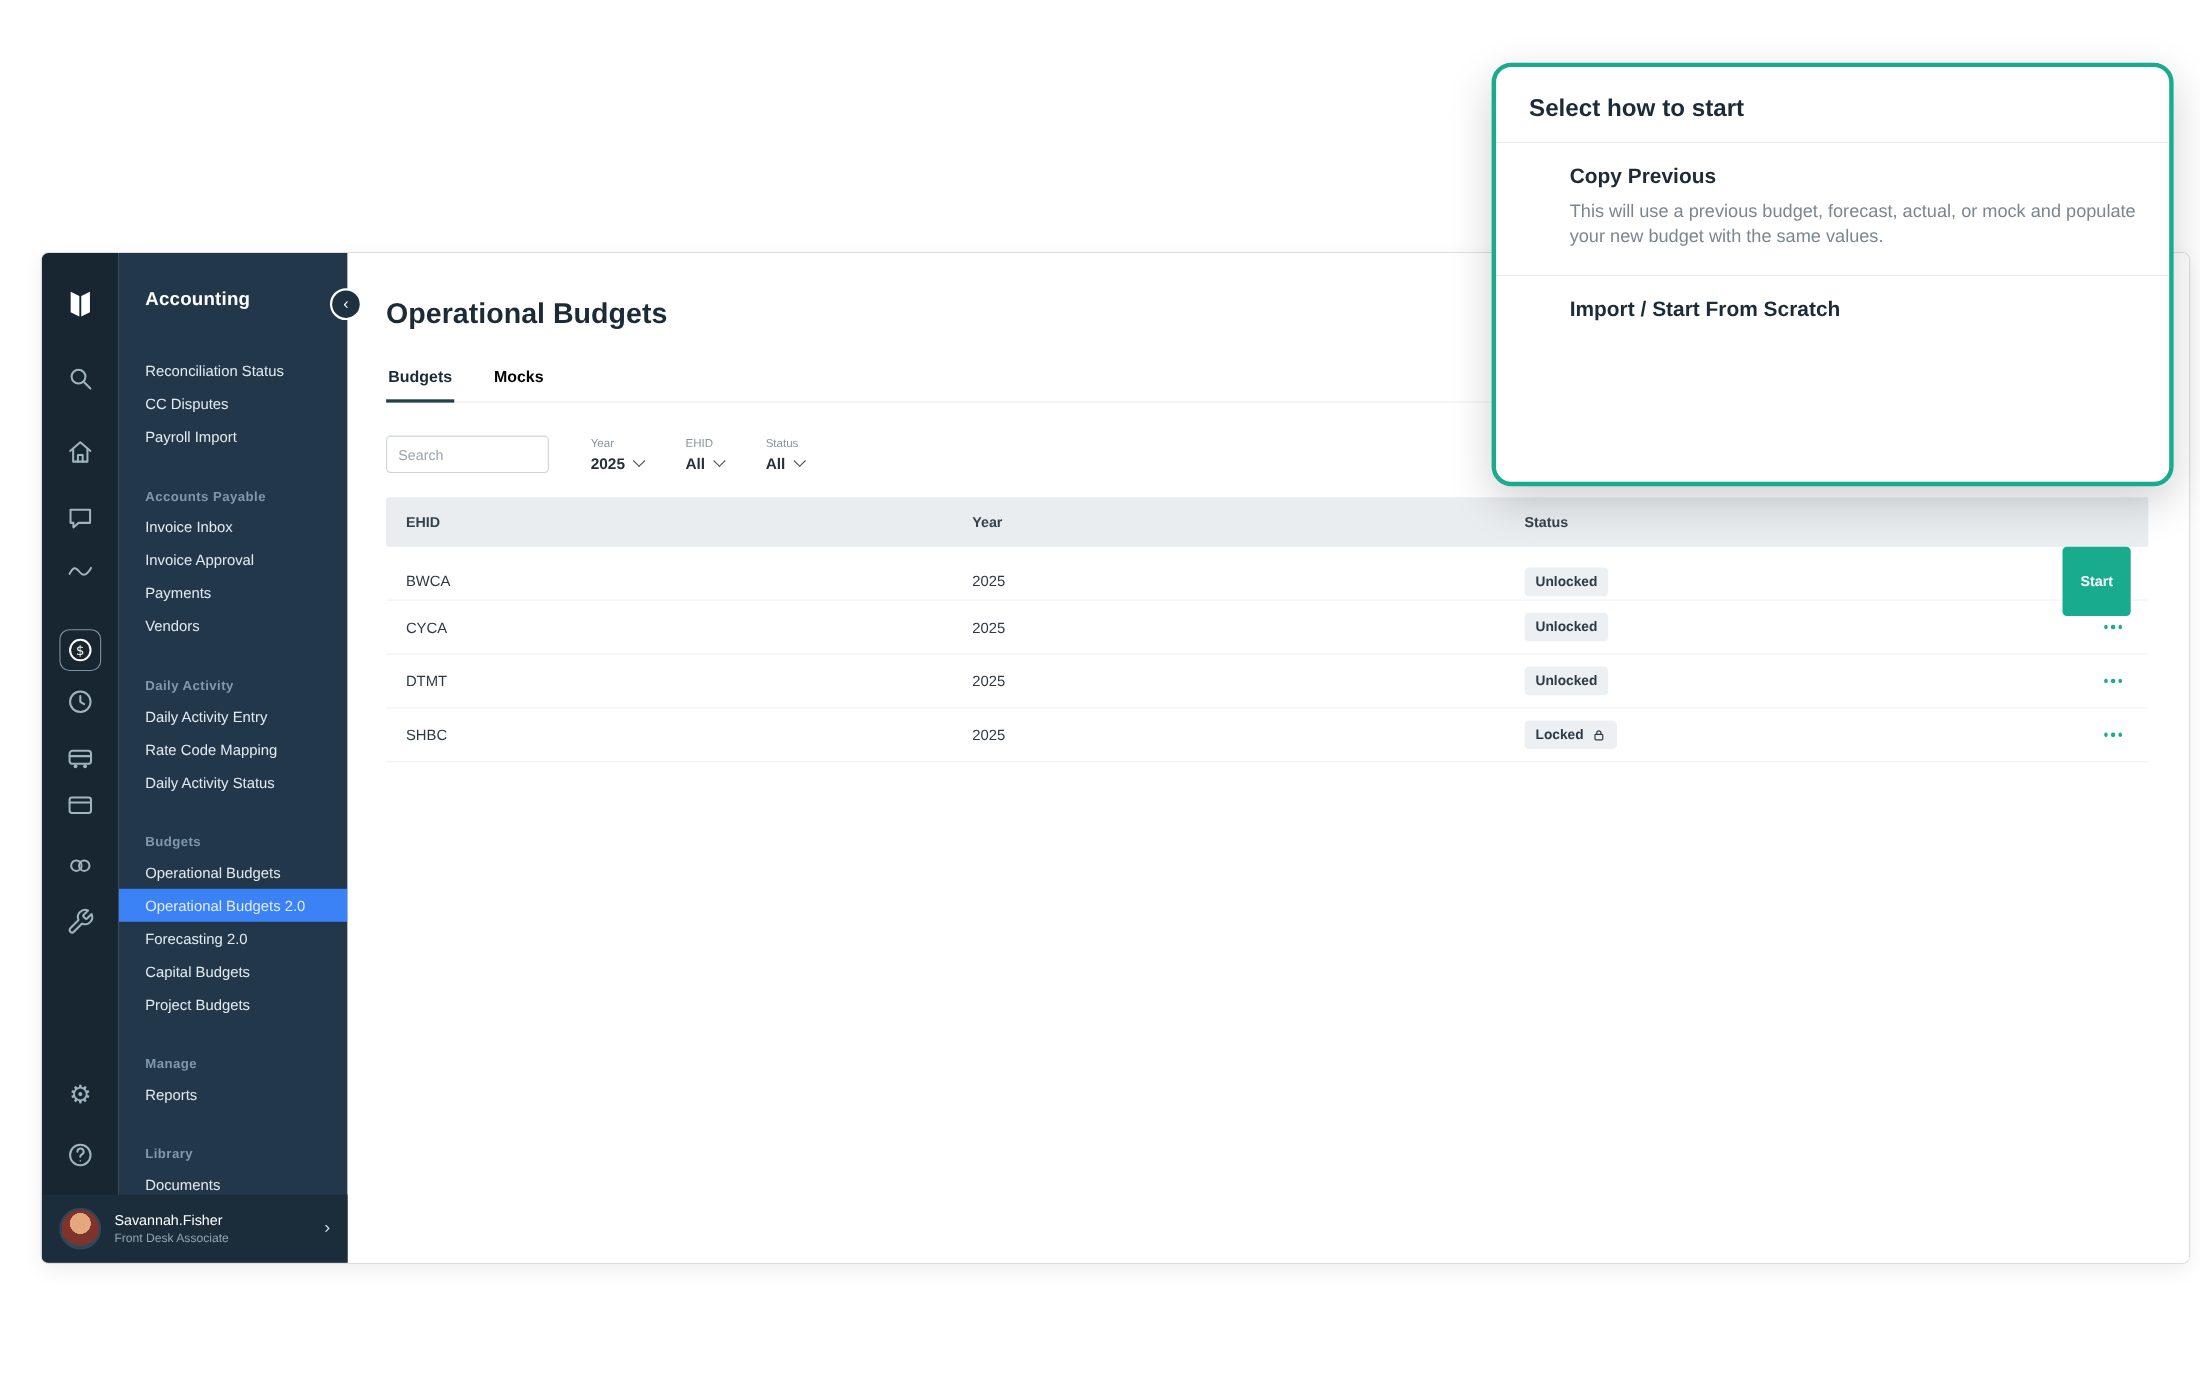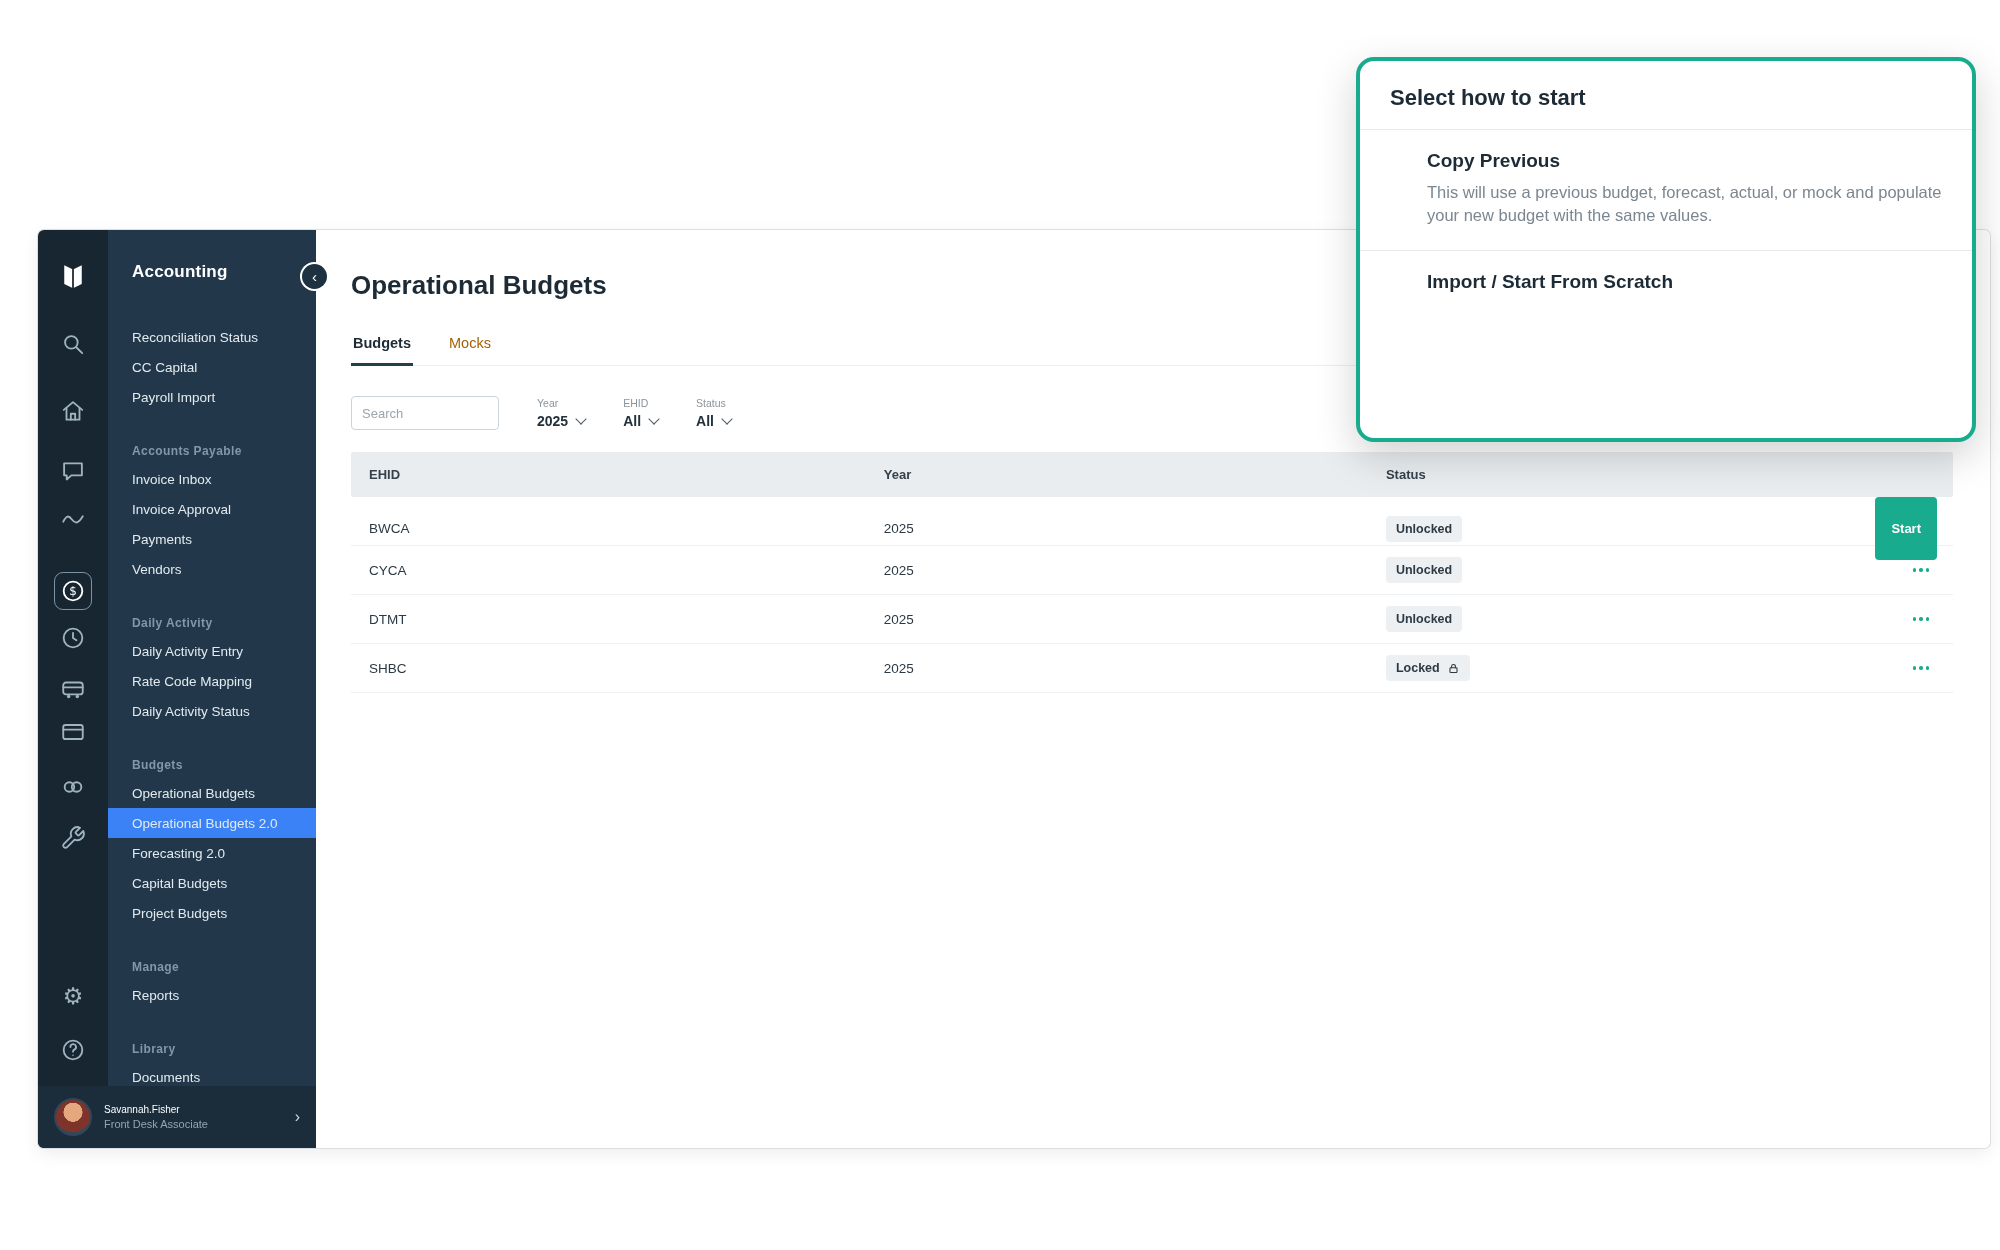--- a/index.html
+++ b/index.html
@@ -33,28 +33,28 @@
     background:#1d3140;color:#fff;display:flex;align-items:center;justify-content:center;
     font-size:15px;box-shadow:0 0 0 2px #ffffff;z-index:6;cursor:pointer;
   }
   .user-footer{
     position:absolute;left:0;bottom:0;width:278px;height:62px;background:#1b2c3a;
     display:flex;align-items:center;padding:0 16px 0 16px;box-sizing:border-box;z-index:5;cursor:pointer;
   }
   .avatar{width:38px;height:38px;border-radius:50%;flex:none;border:2px solid #31465a;box-sizing:border-box;
     background:radial-gradient(circle at 50% 36%,#e3a87e 0 34%,#7e342a 35% 70%,#3a4754 71%);}
   .user-meta{margin-left:12px;flex:1;min-width:0;}
-  .user-name{font-size:10px;color:#ffffff;}
+  .user-name{font-size:13px;color:#ffffff;}
   .user-role{font-size:11px;color:#93a5b2;margin-top:3px;}
   .user-chevron{color:#cfd9e0;font-size:16px;}
   
   .main{flex:1;position:relative;padding:40px 37px 0 35px;box-sizing:border-box;background:#fff;}
   .page-title{font-size:26px;font-weight:700;color:#1d2b36;margin:0;}
   .tab-bar{display:flex;gap:34px;margin-top:26px;border-bottom:1px solid #eceff1;}
-  .tab{font-size:14.5px;padding:8px 2px 12px;color:#a16207;font-weight:400;cursor:pointer;}
+  .tab{font-size:14.5px;padding:8px 2px 12px;color:#000000;font-weight:700;cursor:pointer;}
   .tab.active{color:#1d2b36;font-weight:700;border-bottom:3px solid #23404f;margin-bottom:-1px;}
   .filters{display:flex;align-items:center;margin-top:30px;gap:38px;}
   .search-box input{
     width:148px;height:34px;border:1px solid #ccd4d9;border-radius:4px;padding:15px 10px;
     font-size:13px;color:#6d28d9;outline:none;box-sizing:border-box;font-family:"Liberation Sans",sans-serif;
   }
   .search-box input::placeholder{color:#9aa5ad;}
   .filter-select{display:flex;flex-direction:column;gap:4px;cursor:pointer;}
   .filter-label{font-size:10.5px;color:#8a949c;}
   .filter-value{font-size:14px;color:#22313c;font-weight:700;display:flex;align-items:center;gap:9px;}
@@ -162,21 +162,21 @@
           <path d="M9.6 9.2a2.6 2.6 0 1 1 3.6 2.4c-.8.34-1.2.86-1.2 1.9"></path>
           <circle cx="12" cy="16.8" r="0.7" fill="#9fb3c0" stroke="none"></circle>
         </svg>
     </span>
   </div>
 
   <div class="sidebar">
     <div class="sidebar-title">Accounting</div>
     <div class="nav">
       <div class="nav-item">Reconciliation Status</div>
-      <div class="nav-item">CC Capital</div>
+      <div class="nav-item">CC Disputes</div>
       <div class="nav-item">Payroll Import</div>
       <div class="nav-section">Accounts Payable</div>
       <div class="nav-item">Invoice Inbox</div>
       <div class="nav-item">Invoice Approval</div>
       <div class="nav-item">Payments</div>
       <div class="nav-item">Vendors</div>
       <div class="nav-section">Daily Activity</div>
       <div class="nav-item">Daily Activity Entry</div>
       <div class="nav-item">Rate Code Mapping</div>
       <div class="nav-item">Daily Activity Status</div>

